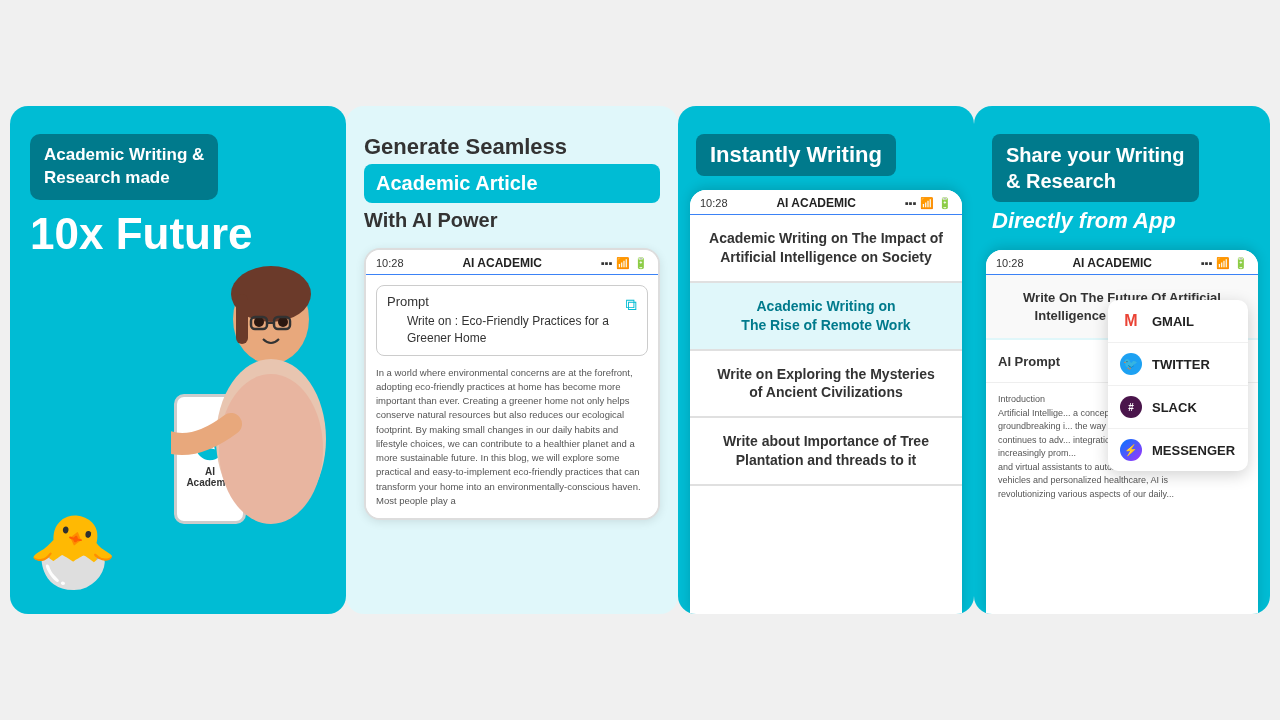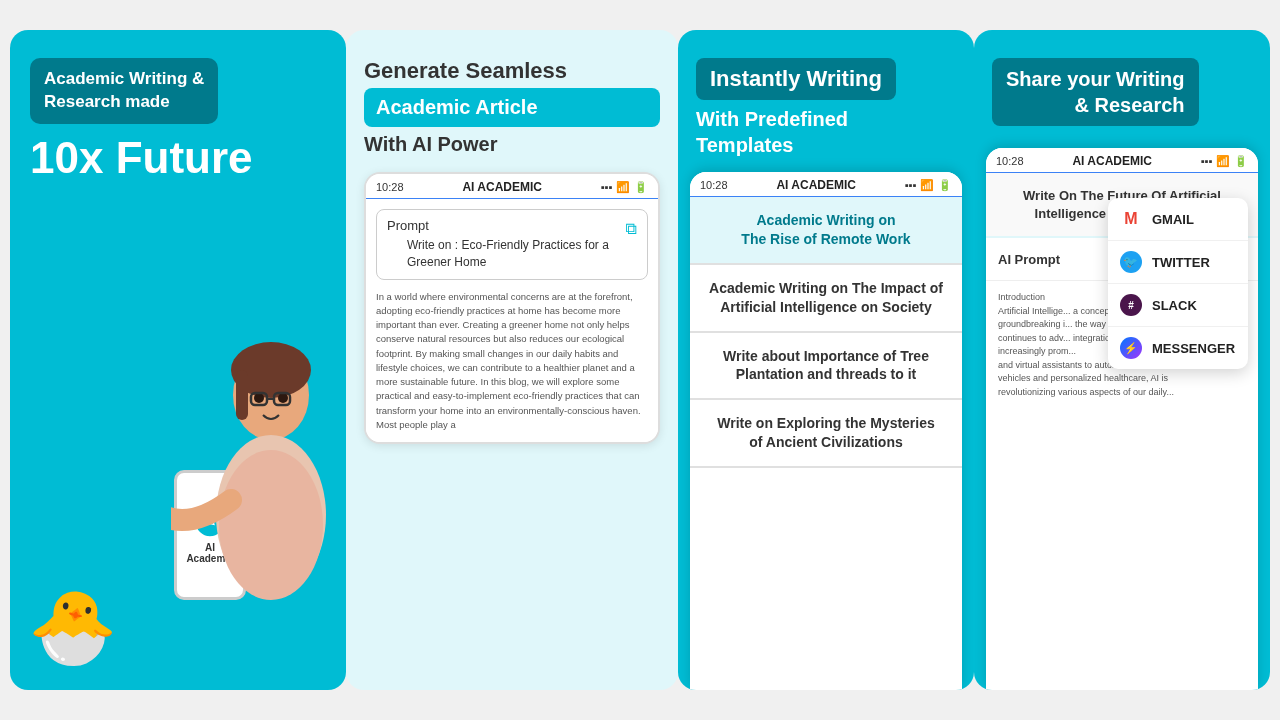--- a/index.html
+++ b/index.html
@@ -9,21 +9,21 @@
       background: #f0f0f0;
       font-family: 'Arial', sans-serif;
       display: flex;
       align-items: center;
       justify-content: center;
       overflow: hidden;
     }
     .container {
       display: flex;
       width: 1260px;
-      height: 660px;
+      height: 508px;
       gap: 0;
     }
     .panel {
       flex: 1;
       border-radius: 18px;
       overflow: hidden;
       position: relative;
     }
 
     
@@ -171,21 +171,21 @@
     }
 
     
     .panel-3 {
       background: #00bcd4;
       display: flex;
       flex-direction: column;
       overflow: hidden;
     }
     .panel-3-header {
-      padding: 28px 18px 14px 18px;
+      padding: 28px 18px 8px 18px;
       flex-shrink: 0;
     }
     .panel-3-header .badge3 {
       background: #007a8c;
       border-radius: 8px;
       padding: 8px 14px;
       color: #fff;
       font-size: 22px;
       font-weight: 800;
       margin-bottom: 6px;
@@ -233,21 +233,20 @@
     .panel-4-header .badge4 {
       background: #007a8c;
       border-radius: 8px;
       padding: 8px 14px;
       color: #fff;
       font-size: 20px;
       font-weight: 800;
       margin-bottom: 6px;
       display: inline-block;
       line-height: 1.3;
-      text-align: right;
     }
     .panel-4-header .subtitle4 {
       font-size: 22px;
       font-weight: 800;
       color: #fff;
       line-height: 1.2;
       font-style: italic;
     }
     .panel-4 .phone-frame4 {
       background: #fff;
@@ -419,46 +418,44 @@
           <div class="copy-icon">⧉</div>
         </div>
         <div class="article-text">In a world where environmental concerns are at the forefront, adopting eco-friendly practices at home has become more important than ever. Creating a greener home not only helps conserve natural resources but also reduces our ecological footprint. By making small changes in our daily habits and lifestyle choices, we can contribute to a healthier planet and a more sustainable future. In this blog, we will explore some practical and easy-to-implement eco-friendly practices that can transform your home into an environmentally-conscious haven. Most people play a</div>
       </div>
     </div>
   </div>
 
   <div class="panel panel-3">
     <div class="panel-3-header">
       <div class="badge3">Instantly Writing</div>
-      <div class="subtitle">
-        <span>With Predefined<br>Templates</span>
-      </div>
     </div>
     <div class="phone-frame">
       <div class="phone-status-bar">
         <span>10:28</span>
         <span class="app-name">AI ACADEMIC</span>
         <span class="icons">
           <span>▪▪▪</span>
           <span>📶</span>
           <span>🔋</span>
         </span>
       </div>
+      <div class="writing-item">Academic Writing on The Impact of Artificial Intelligence on Society</div>
       <div class="writing-item highlight">Academic Writing on<br><b>The Rise of Remote Work</b></div>
-      <div class="writing-item">Academic Writing on The Impact of Artificial Intelligence on Society</div>
+      <div class="writing-item">Write on Exploring the Mysteries<br>of Ancient Civilizations</div>
       <div class="writing-item">Write about Importance of Tree<br>Plantation and threads to it</div>
-      <div class="writing-item">Write on Exploring the Mysteries<br>of Ancient Civilizations</div>
     </div>
   </div>
 
   <div class="panel panel-4">
     <div class="panel-4-header">
       <div class="badge4">
         Share your Writing<br>&amp; Research
       </div>
+      <div class="subtitle4">Directly from App</div>
     </div>
     <div class="phone-frame4">
       <div class="phone-status-bar">
         <span>10:28</span>
         <span class="app-name">AI ACADEMIC</span>
         <span class="icons">
           <span>▪▪▪</span>
           <span>📶</span>
           <span>🔋</span>
         </span>

